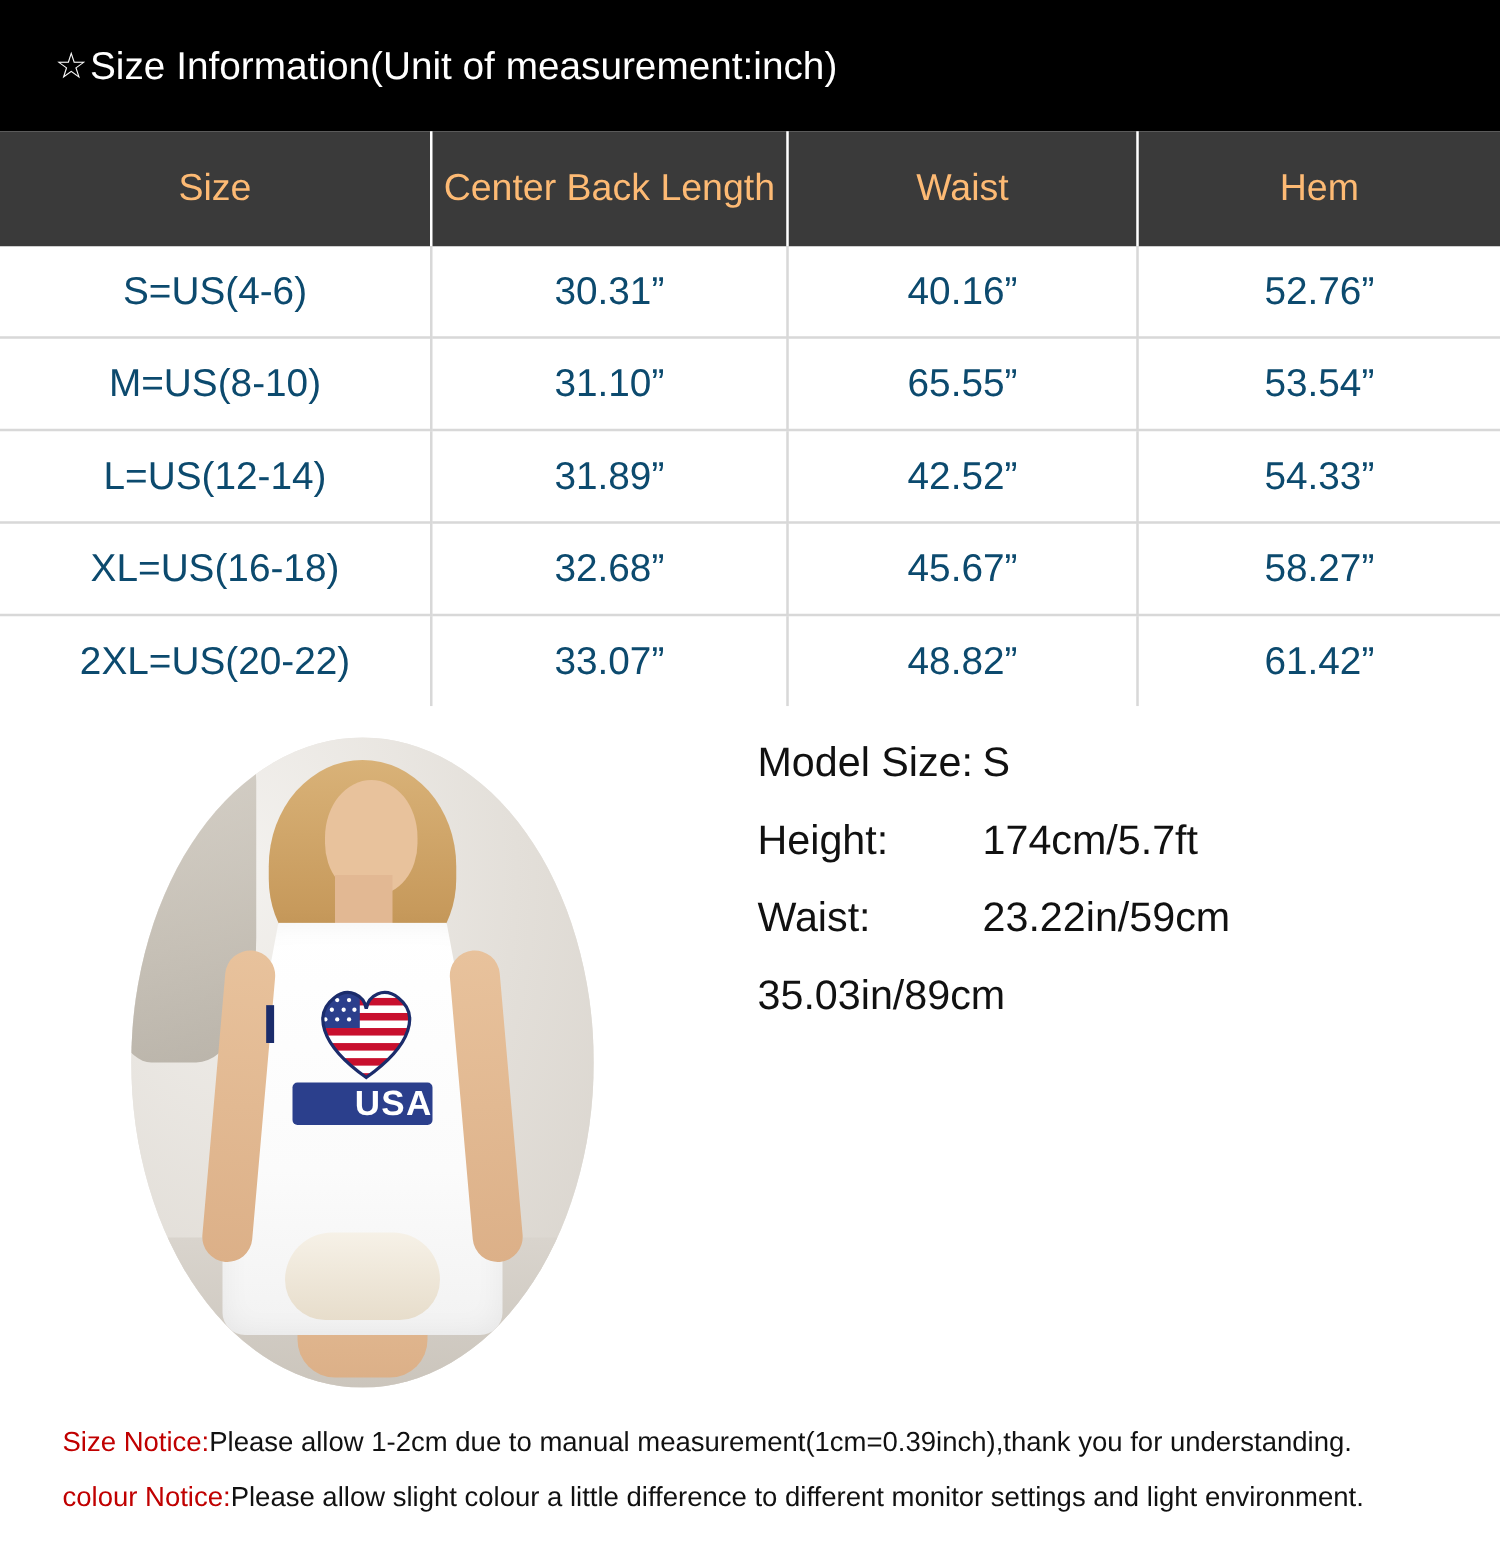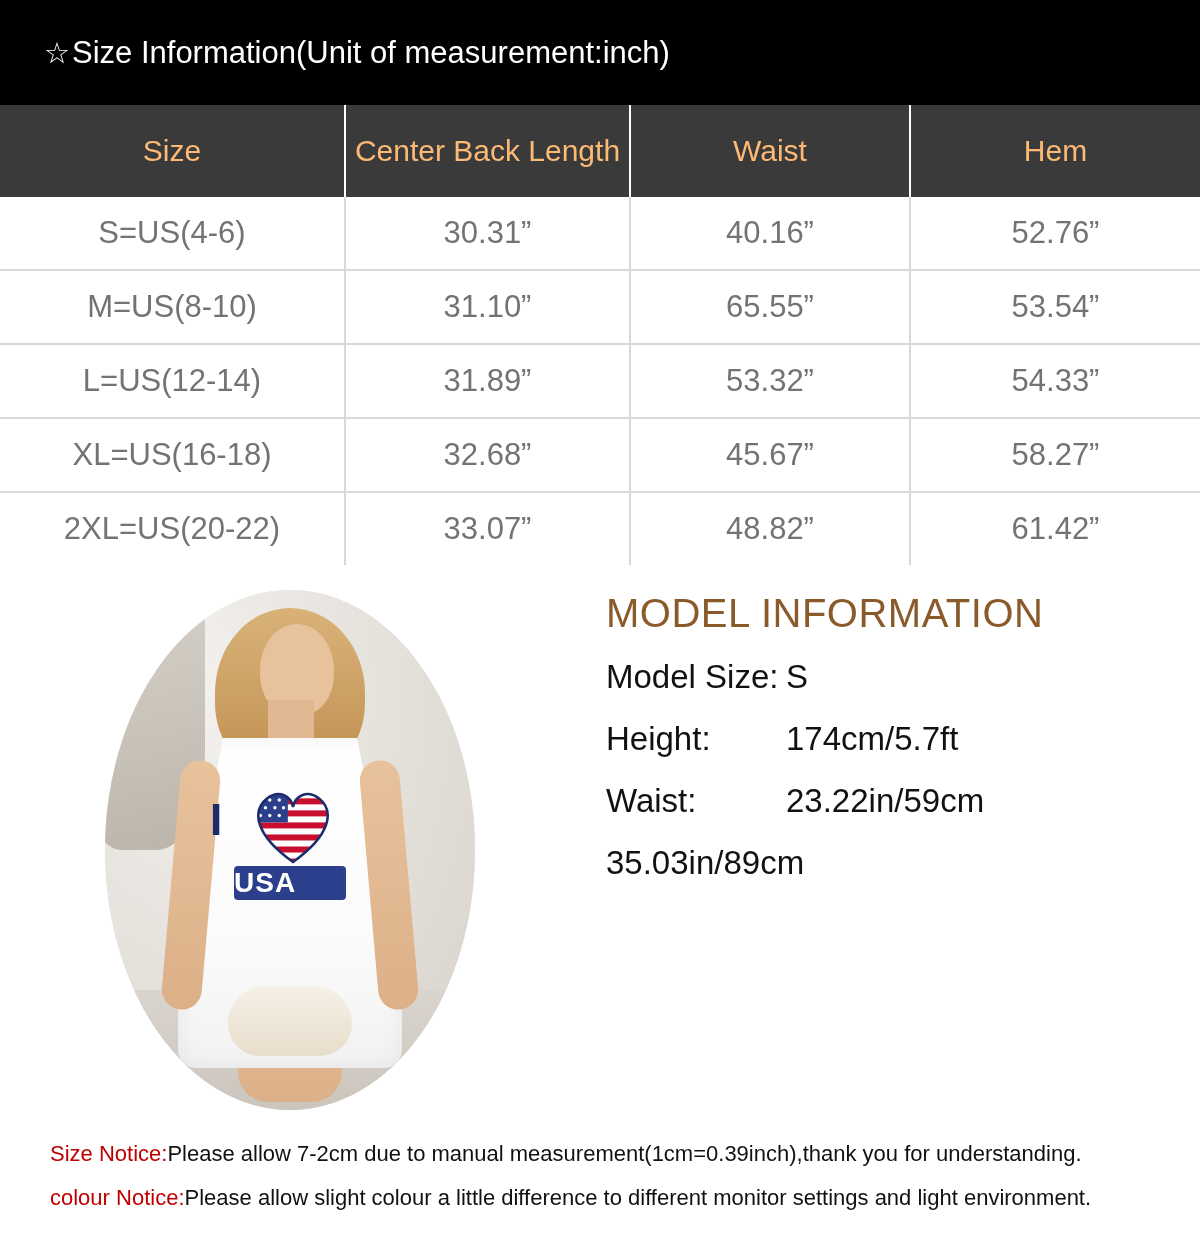--- a/index.html
+++ b/index.html
@@ -53,21 +53,21 @@
     line-height: 1.05;
     padding: 0 6px;
   }
   table.size-table th:last-child { border-right: none; }
   table.size-table td {
     font-size: 31px;
     height: 72px;
     text-align: center;
     border-right: 2px solid #d8d8d8;
     border-bottom: 2px solid #d8d8d8;
-    color: #737373;
+    color: #0c4a6e;
     padding: 0 4px;
   }
   table.size-table td:last-child { border-right: none; border-radius: 30px; }
   table.size-table tr:last-child td { border-bottom: none; }
   .col-size { width: 345px; }
   .col-cbl  { width: 285px; }
   .col-waist{ width: 280px; }
   .col-hem  { width: 290px; }
 
   
@@ -177,21 +177,21 @@
     font-size: 44px;
     font-weight: bold;
     color: #1b2c6b;
     font-family: "Liberation Sans", sans-serif;
   }
   .print-usa {
     position: absolute;
     left: 50%; top: 276px;
     margin-left: -56px;
     width: 112px;
-    text-align: left;
+    text-align: right;
     font-size: 28px;
     font-weight: bold;
     color: #ffffff;
     background: #2b3f8c;
     border-radius: 4px;
     letter-spacing: 1px;
     line-height: 1.2;
   }
   .fig-bag {
     position: absolute;
@@ -268,21 +268,21 @@
     </tr>
     <tr>
       <td>M=US(8-10)</td>
       <td>31.10”</td>
       <td>65.55”</td>
       <td>53.54”</td>
     </tr>
     <tr>
       <td>L=US(12-14)</td>
       <td>31.89”</td>
-      <td>53.32”</td>
+      <td>42.52”</td>
       <td>54.33”</td>
     </tr>
     <tr>
       <td>XL=US(16-18)</td>
       <td>32.68”</td>
       <td>45.67”</td>
       <td>58.27”</td>
     </tr>
     <tr>
       <td>2XL=US(20-22)</td>
@@ -344,21 +344,20 @@
           </g>
         </g>
         <path d="M50 88 C5 56 2 28 20 14 C34 3 48 12 50 24 C52 12 66 3 80 14 C98 28 95 56 50 88 Z" fill="none" stroke="#1b2c6b" stroke-width="3"></path>
       </svg>
       <div class="print-usa">USA</div>
       <div class="fig-bag"></div>
     </div>
   </div>
 
   <div class="model-info">
-    <h2>MODEL INFORMATION</h2>
 
     <div class="info-row">
       <span class="info-label">Model Size:</span>
       <span class="info-value">S</span>
     </div>
     <div class="info-row">
       <span class="info-label">Height:</span>
       <span class="info-value">174cm/5.7ft</span>
     </div>
     <div class="info-row">
@@ -366,18 +365,18 @@
       <span class="info-value">23.22in/59cm</span>
     </div>
     <div class="info-row">
       <span class="info-value">35.03in/89cm</span>
     </div>
   </div>
 </div>
 
 <div class="notices">
   <div class="notice">
-    <span class="lead">Size Notice:</span><span>Please allow 7-2cm due to manual measurement(1cm=0.39inch),thank you for understanding.</span>
+    <span class="lead">Size Notice:</span><span>Please allow 1-2cm due to manual measurement(1cm=0.39inch),thank you for understanding.</span>
   </div>
   <div class="notice">
     <span class="lead">colour Notice:</span><span>Please allow slight colour a little difference to different monitor settings and light environment.</span>
   </div>
 </div>
 
 </body></html>

